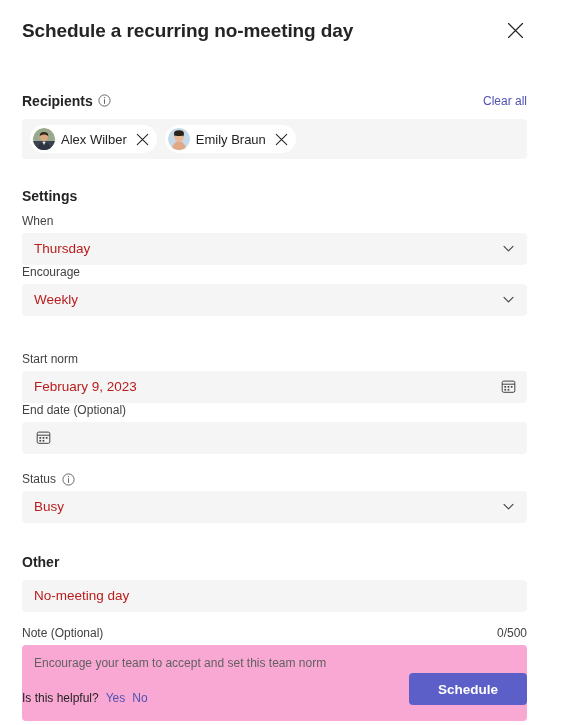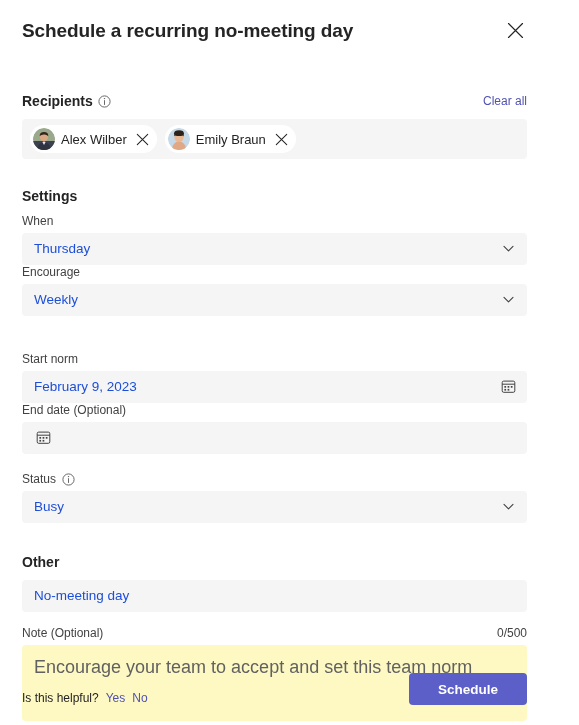--- a/index.html
+++ b/index.html
@@ -54,21 +54,21 @@
   .section-head {
     display: flex;
     align-items: center;
     justify-content: space-between;
     margin-top: 31px;
     margin-bottom: 10px;
   }
   .section-head.tight { margin-top: 29px; }
   .sec-left {
     display: flex;
-    align-items: center;
+    align-items: flex-start;
     gap: 5px;
   }
   .sec-title {
     font-size: 14px;
     font-weight: bold;
     color: #242424;
   }
   .link {
     font-size: 12px;
     color: #4f52b2;
@@ -158,47 +158,47 @@
     width: 100%;
     display: flex;
     align-items: center;
     padding: 0 10px 0 12px;
     position: relative;
     cursor: pointer;
     border-bottom: 1px solid transparent;
   }
   .control-text {
     font-size: 13.5px;
-    color: #1d4ed8;
+    color: #b91c1c;
     flex: 1 1 auto;
     white-space: nowrap;
     overflow: hidden;
     text-overflow: ellipsis;
   }
   .control-text.placeholder { color: #616161; }
   .control-icon {
     flex: 0 0 auto;
     display: flex;
     align-items: center;
     justify-content: center;
     width: 18px;
     height: 18px;
   }
   .control.readonly { cursor: text; }
 
   .row-gap { height: 18px; }
 
   
   .textarea {
-    background: #fef9c3;
+    background: #f9a8d4;
     border-radius: 4px;
     width: 100%;
     height: 76px;
     padding: 10px 12px;
-    font-size: 18px;
+    font-size: 12px;
     color: #616161;
     line-height: 1.35;
     cursor: text;
   }
 
   
   .footer {
     position: absolute;
     left: 22px;
     right: 22px;

